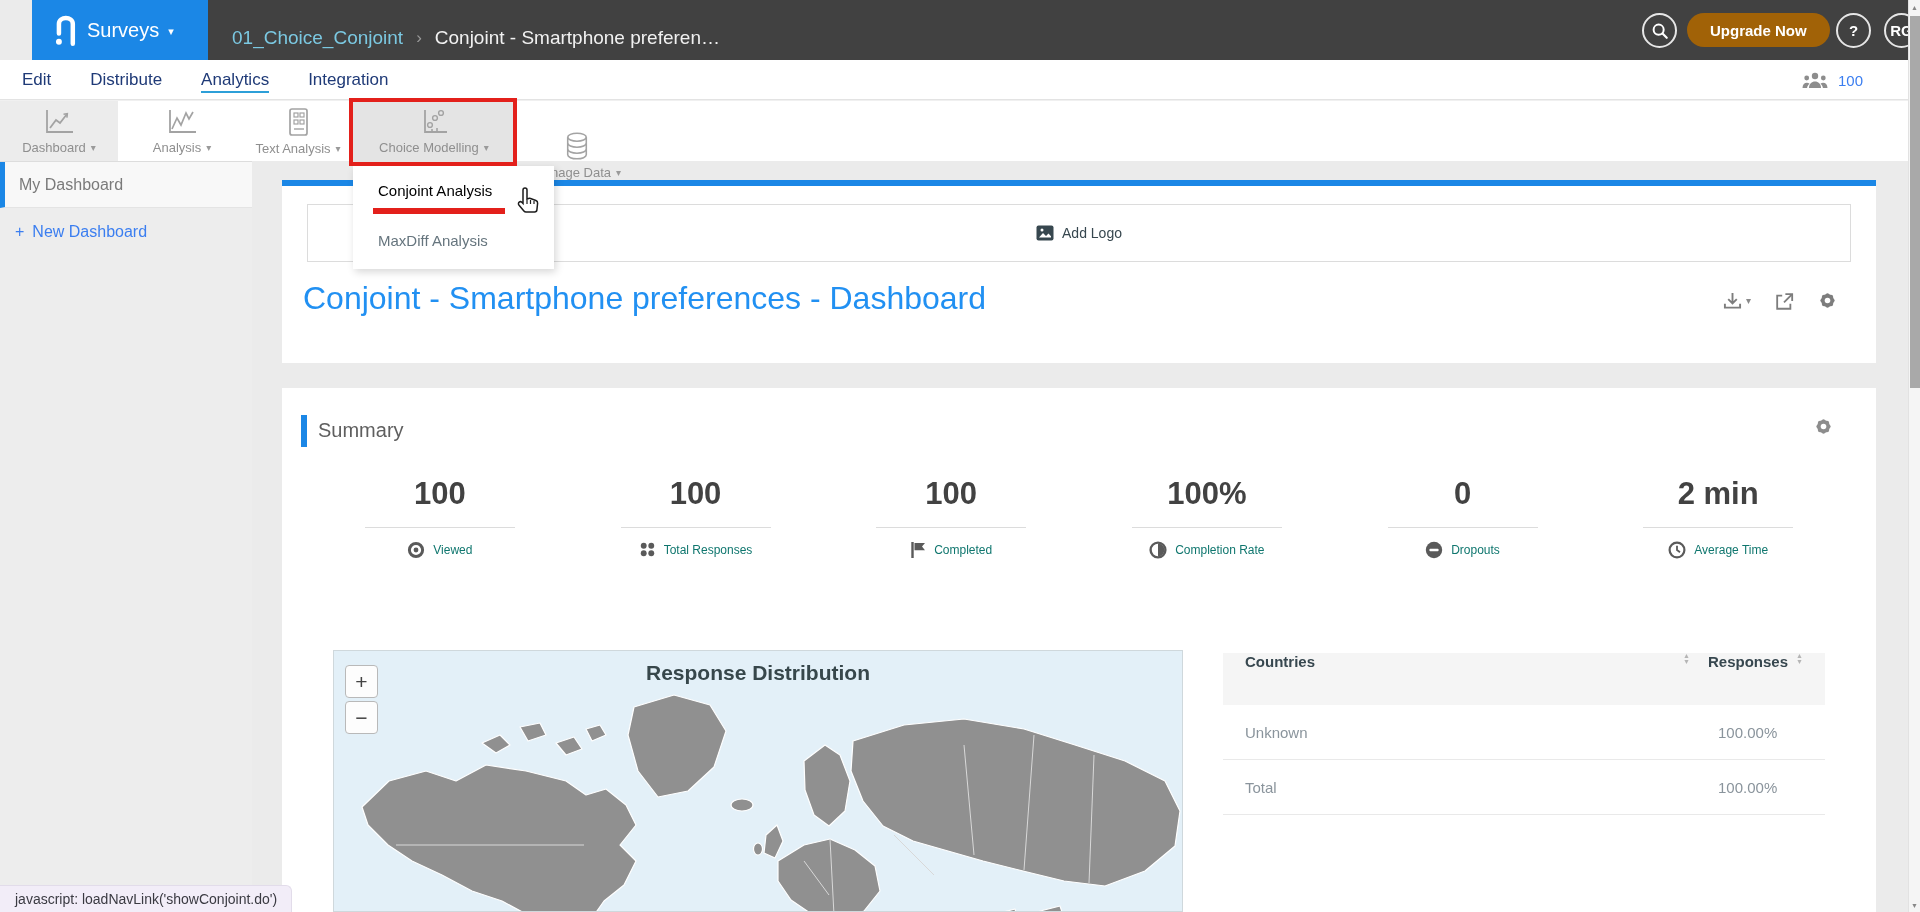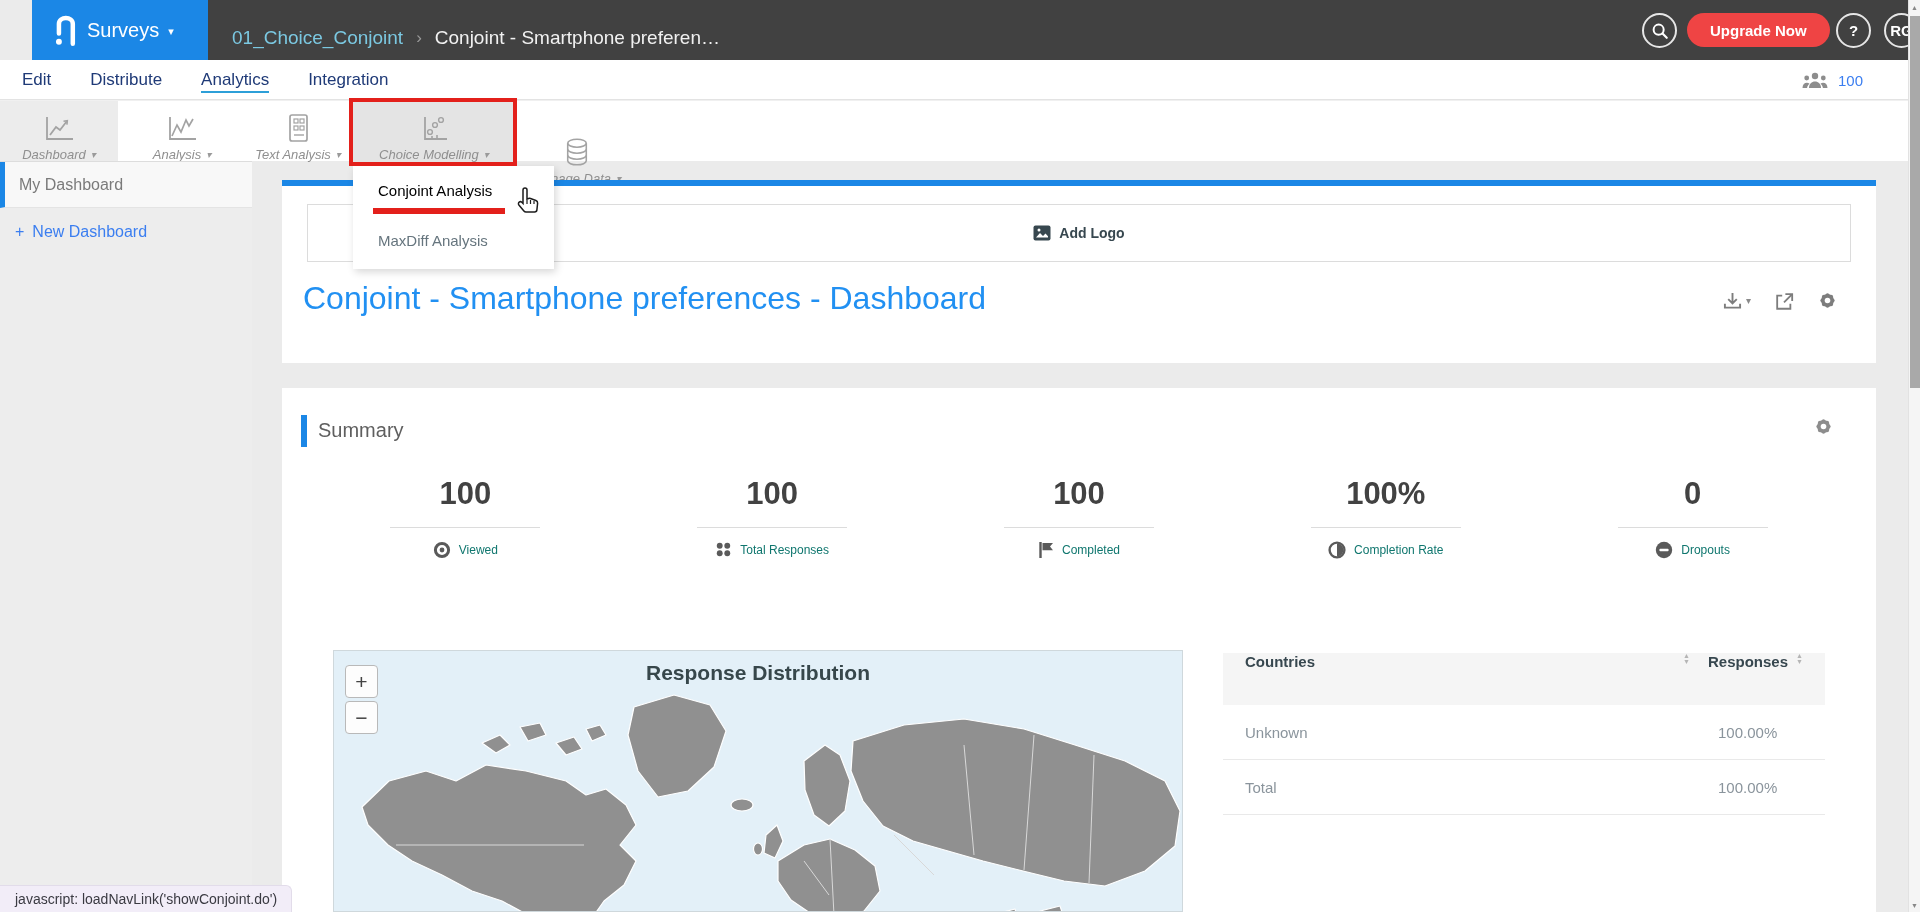--- a/index.html
+++ b/index.html
@@ -12,36 +12,36 @@
   .logo-block { position:absolute; left:0; top:0; width:176px; height:60px; background:#1b87e6;
                 display:flex; align-items:center; padding-left:20px; gap:9px; cursor:pointer; }
   .logo-block .product { color:#fff; font-size:20px; }
   .logo-block .caret { color:#fff; font-size:11px; margin-top:3px; }
   .breadcrumb { position:absolute; left:200px; top:0; height:76px; display:flex; align-items:center; gap:13px; font-size:19px; }
   .bc-folder { color:#7bc8e1; }
   .bc-sep { color:#9a9a9a; font-size:17px; }
   .bc-survey { color:#f1f1f1; }
   .top-circle { position:absolute; top:13px; width:35px; height:35px; border:2px solid #e6e6e6; border-radius:50%;
                 display:flex; align-items:center; justify-content:center; color:#fff; font-weight:bold; font-size:15px; cursor:pointer; }
-  .upgrade-btn { position:absolute; left:1655px; top:13px; height:34px; padding:0 23px; background:#ef4444; border:none;
+  .upgrade-btn { position:absolute; left:1655px; top:13px; height:34px; padding:0 23px; background:#a16207; border:none;
                  border-radius:17px; color:#fff; font-weight:bold; font-size:15px; display:flex; align-items:center; cursor:pointer; }
 
   
   .navbar { position:absolute; left:0; top:60px; width:1908px; height:40px; background:#fff;
             border-bottom:1px solid #e3e3e3; display:flex; align-items:center; padding-left:22px; gap:39px;
             font-size:17px; color:#1f3a77; }
   .nav-item { cursor:pointer; padding:4px 0 3px; }
   .nav-item.active { border-bottom:2px solid #2d9fd8; padding-bottom:1px; }
   .resp-count { position:absolute; right:45px; top:0; height:40px; display:flex; align-items:center; gap:10px; cursor:pointer; }
   .resp-count .num { color:#3b7ef0; font-size:15px; }
 
   
   .toolbar { position:absolute; left:0; top:100px; width:1908px; height:61px; background:#fff; border-top:1px solid #f0f0f0; }
   .tool-tile { position:absolute; top:0; height:61px; display:flex; flex-direction:column; align-items:center;
-               justify-content:flex-end; gap:4px; cursor:pointer;font-style:italic; }
+               justify-content:center; gap:4px; cursor:pointer; }
   .tool-label { font-size:13px; color:#8f8f8f; display:flex; align-items:center; gap:5px; white-space:nowrap; }
   .tool-label .caret { font-size:10px; color:#9a9a9a; }
   .tile-dashboard { left:0; width:118px; background:#ececec; }
   .tile-analysis { left:120px; width:124px; }
   .tile-text { left:246px; width:104px; }
   .tile-choice { left:353px; width:162px; background:#e4e4e4; }
   .tile-manage { left:518px; width:118px;margin-top:24px; }
   .red-box { position:absolute; left:349px; top:98px; width:168px; height:68px; border:4px solid #e3201b;
              z-index:6; pointer-events:none; }
 
@@ -58,21 +58,21 @@
   .sidebar { position:absolute; left:0; top:161px; width:252px; height:751px; background:#ededed; border-top:1px solid #ddd; }
   .side-current { height:46px; background:#f8f8f8; border-left:5px solid #1b87e6; border-bottom:1px solid #e4e4e4;
                   display:flex; align-items:center; padding-left:14px; font-size:16px; color:#7a7a7a; cursor:pointer; }
   .side-new { margin:15px 0 0 15px; font-size:16px; color:#3b7ef0; display:flex; gap:8px; cursor:pointer; }
 
   
   .card { position:absolute; left:282px; width:1594px; background:#fff; }
   .card-top-bar { height:6px; background:#1b87e6; }
   .card-header { top:180px; height:183px; }
   .addlogo-box { margin:18px 25px 0 25px; height:58px; border:1px solid #dcdcdc; display:flex; align-items:center;
-                 justify-content:center; gap:8px; color:#37474f; font-size:14px; cursor:pointer;font-weight:bold; }
+                 justify-content:center; gap:8px; color:#37474f; font-size:14px; cursor:pointer; }
   .dash-title { position:absolute; left:21px; top:100px; font-size:32px; color:#2190f2; }
   .title-icons { position:absolute; right:38px; top:110px; display:flex; align-items:center; gap:22px; }
   .title-icons .ibtn { display:flex; align-items:center; gap:3px; cursor:pointer; }
   .title-icons .caret { font-size:10px; color:#8a8a8a; }
 
   .card-summary { top:388px; height:524px; overflow:hidden; }
   .sec-bar { position:absolute; left:19px; top:27px; width:6px; height:32px; background:#1b87e6; }
   .sec-title { position:absolute; left:36px; top:31px; font-size:20px; color:#5f5f5f; }
   .sec-gear { position:absolute; right:42px; top:28px; cursor:pointer; }
 
@@ -387,20 +387,33 @@
         <div class="stat-label">
           <span>
             <svg width="18" height="18" viewBox="0 0 18 18">
               <circle cx="9" cy="9" r="8.2" fill="#5a5a5a"></circle>
               <rect x="4.4" y="7.8" width="9.2" height="2.5" rx="1" fill="#fff"></rect>
             </svg>
           </span>
           <span>Dropouts</span>
         </div>
       </div>
+      <div class="stat">
+        <div class="stat-value">2 min</div>
+        <div class="stat-line"></div>
+        <div class="stat-label">
+          <span>
+            <svg width="18" height="18" viewBox="0 0 18 18">
+              <circle cx="9" cy="9" r="7.4" fill="none" stroke="#5a5a5a" stroke-width="2.2"></circle>
+              <path d="M9 4.8V9l3 2.2" stroke="#5a5a5a" stroke-width="1.8" fill="none"></path>
+            </svg>
+          </span>
+          <span>Average Time</span>
+        </div>
+      </div>
     </div>
 
     <div class="map-panel">
       <div class="map-title">Response Distribution</div>
       <div class="map-zoom">
         <div class="zbtn">+</div>
         <div class="zbtn">−</div>
       </div>
       <svg class="map-svg" width="850" height="480" viewBox="0 0 850 480">
         <g fill="#909090" stroke="#ffffff" stroke-width="1.2" stroke-linejoin="round">

